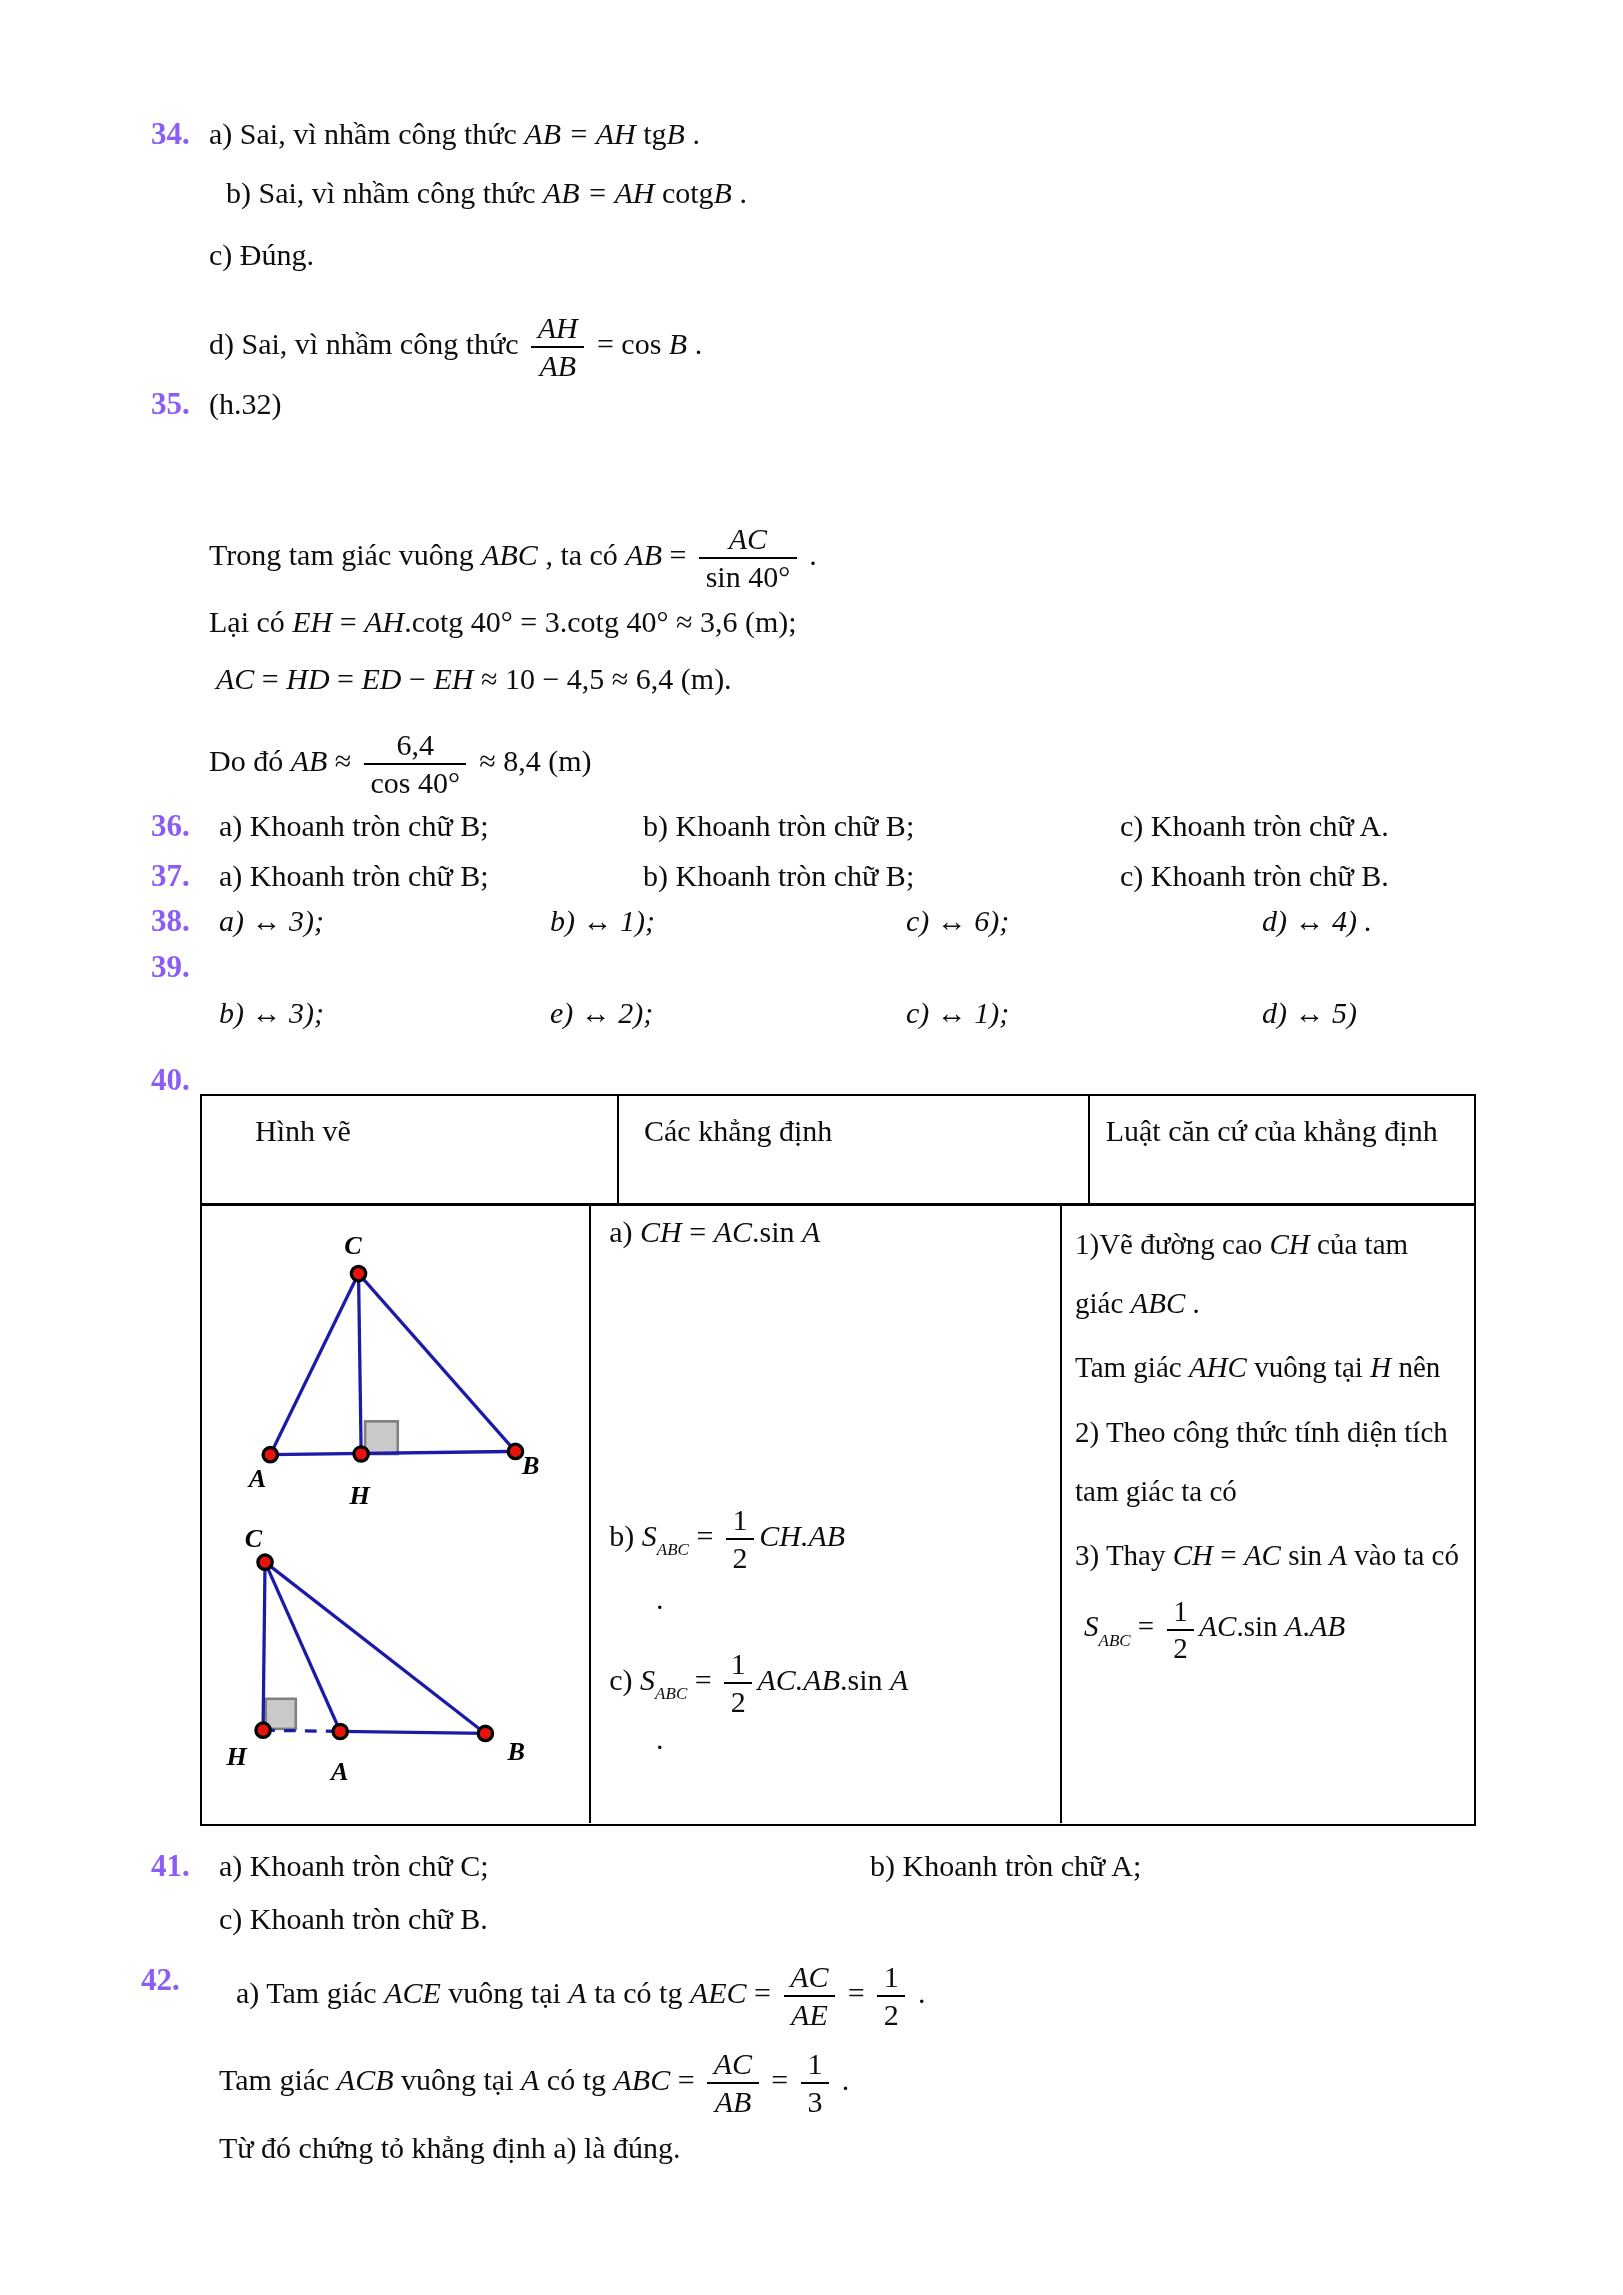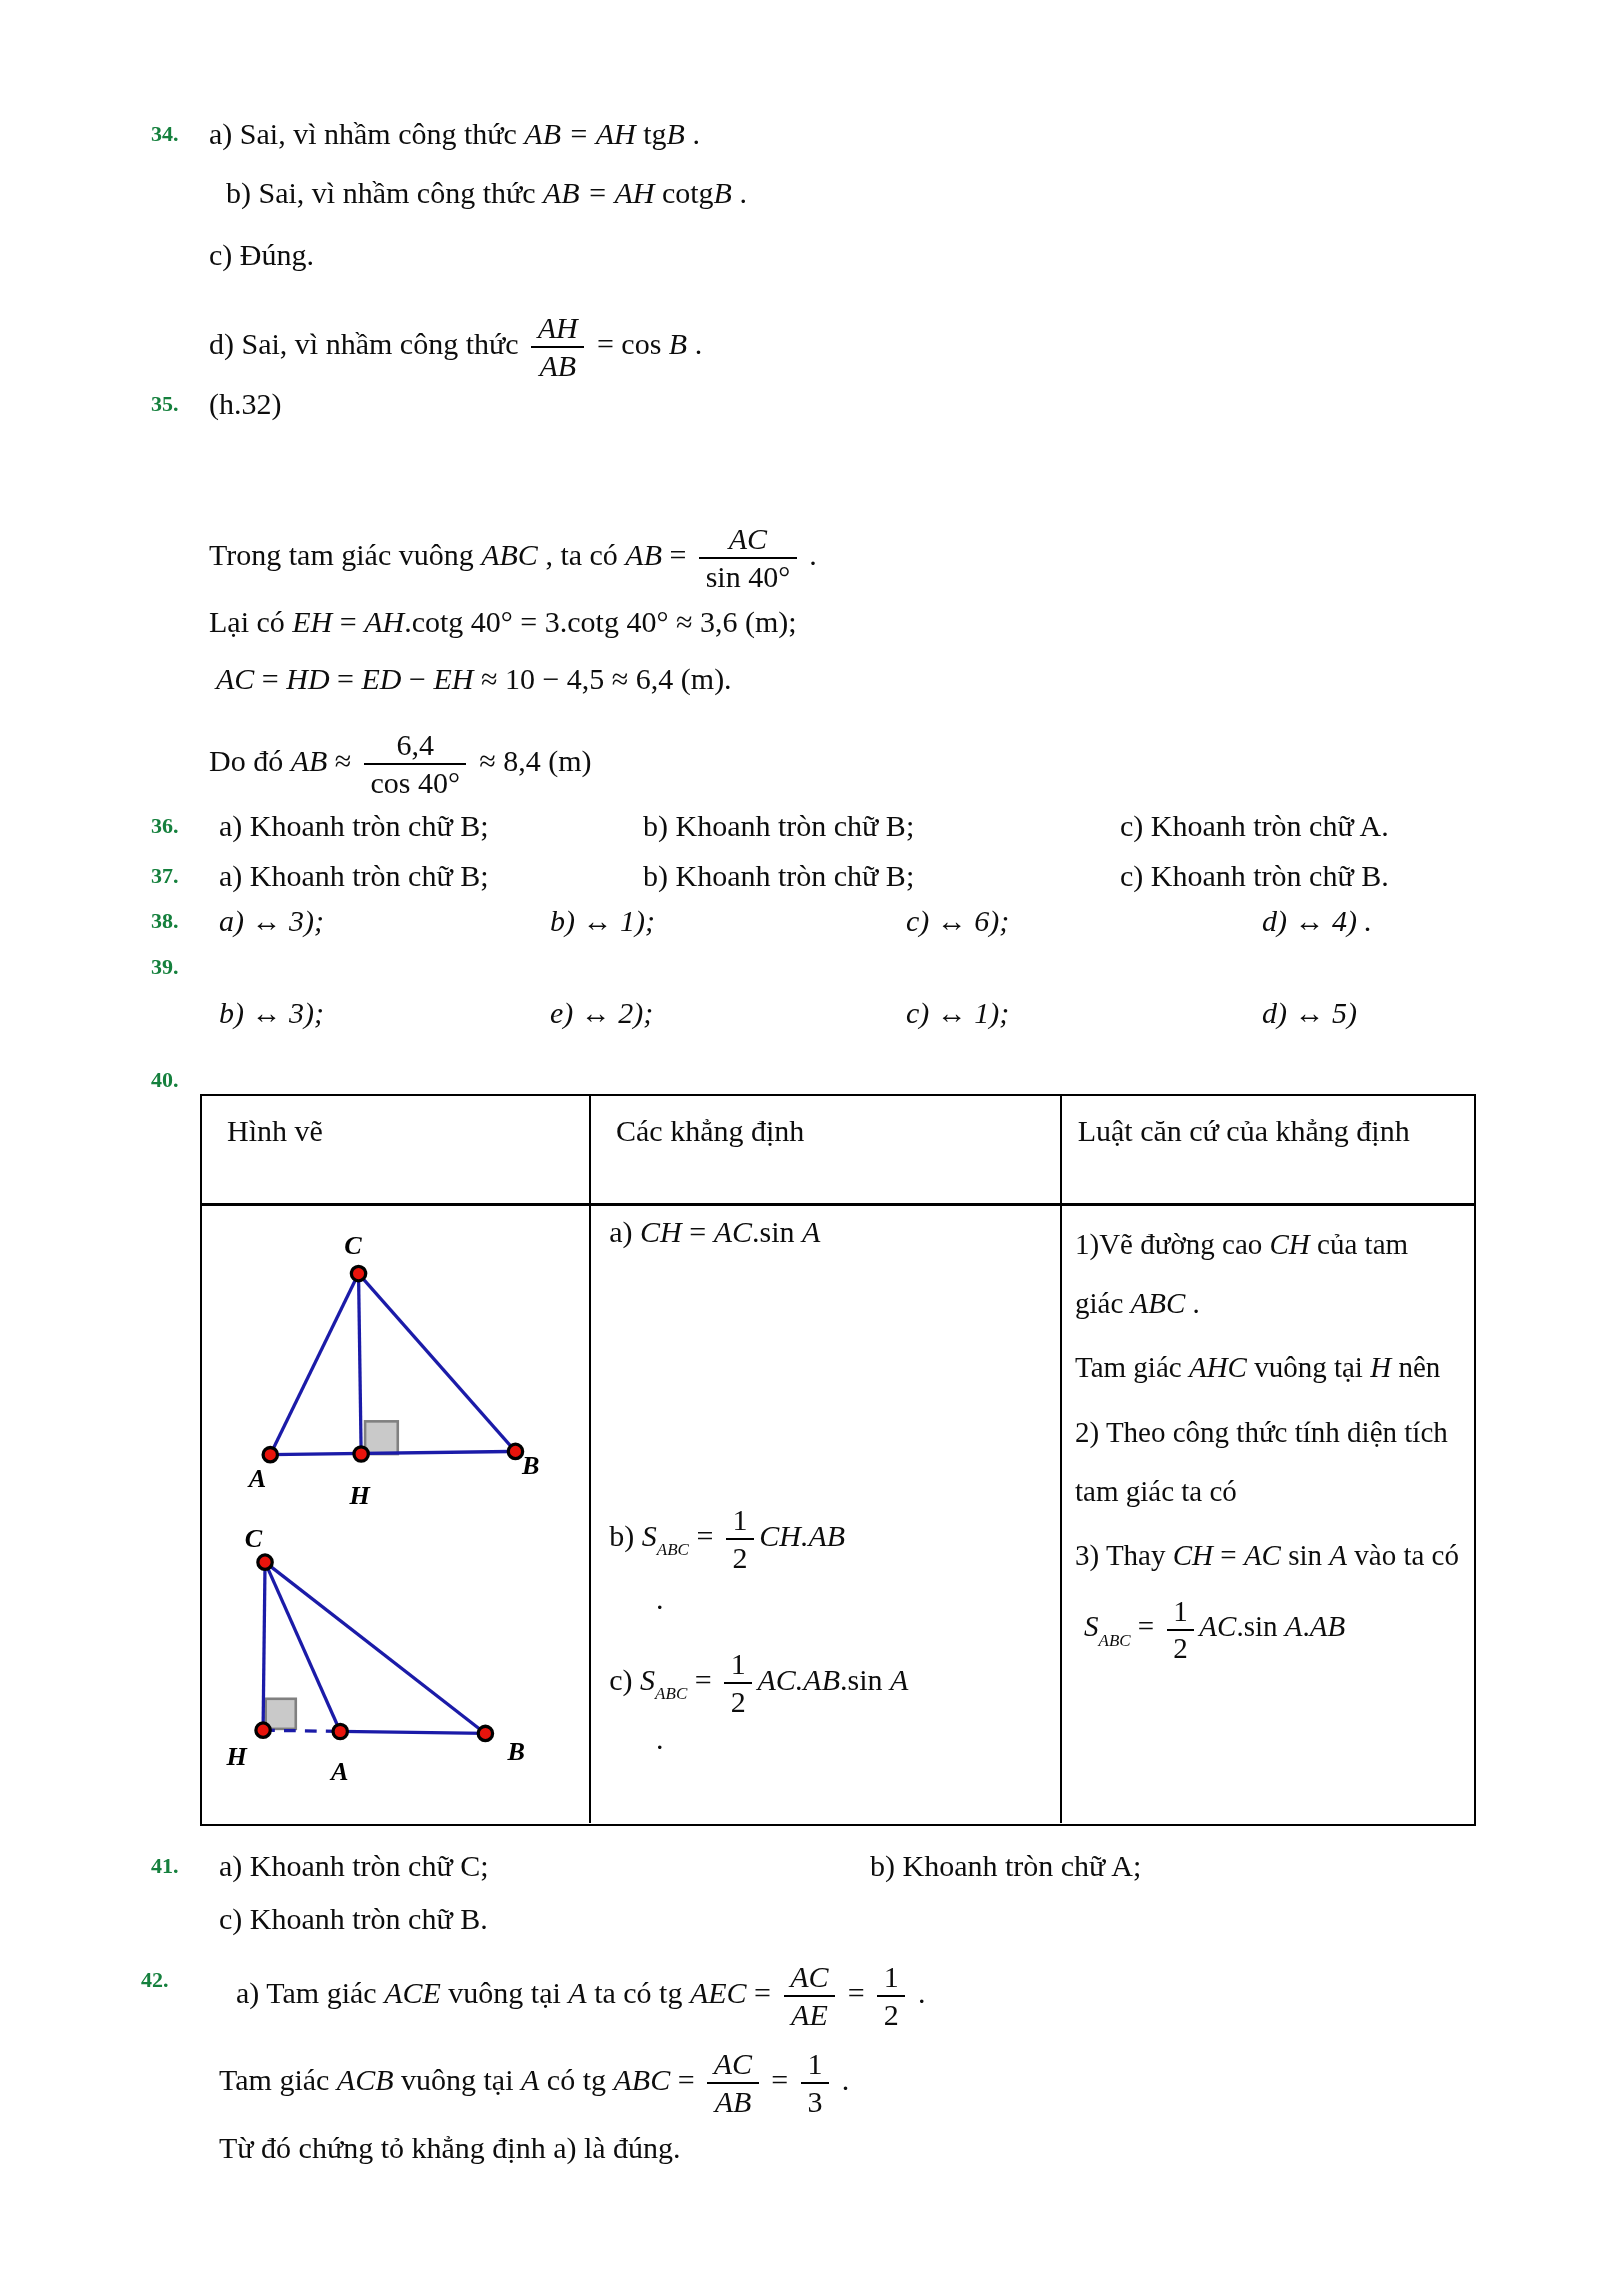--- a/index.html
+++ b/index.html
@@ -1,28 +1,28 @@
 <!DOCTYPE html>
 <html style="font-size:10.5px"><head>
 <meta charset="utf-8">
 <style>
   html,body{margin:0;padding:0;background:#fff;}
   .page{position:relative;width:1623px;height:2295px;background:#ffffff;overflow:hidden;
         font-family:"Liberation Serif","DejaVu Serif",serif;color:#0d0d0d;}
-  .inum{position:absolute;font-size:22px;font-weight:bold;color:#15803d;line-height:42px;white-space:nowrap;text-align:center;}
+  .inum{position:absolute;font-size:31px;font-weight:bold;color:#8b5cf6;line-height:42px;white-space:nowrap;text-align:center;}
   .line{position:absolute;font-size:30px;line-height:42px;white-space:nowrap;}
   .seg.it{font-style:italic;}
   .seg.pl{font-style:normal;}
   .frac{display:inline-block;text-align:center;vertical-align:middle;margin:0 5.2px;}
   .frac .fn{display:block;border-bottom:2px solid #000;padding:0 6.5px;line-height:1.2;}
   .frac .fd{display:block;padding:0 6.5px;line-height:1.2;}
   .sub{font-size:17px;font-style:italic;vertical-align:-9.2px;}
   
   .tbl{position:absolute;left:200px;top:1094px;width:1276px;height:732px;border:2.6px solid #000;box-sizing:border-box;}
-  .thead{display:flex;height:107px;border-bottom:3.3px solid #000;}
+  .thead{display:flex;height:107px;border-bottom:3.3px solid #000;padding-left:28px;}
   .tbody{display:flex;height:calc(100% - 111px);}
   .c1{width:389px;border-right:2px solid #000;box-sizing:border-box;position:relative;}
   .c2{width:471px;border-right:2px solid #000;box-sizing:border-box;position:relative;}
   .c3{flex:1;position:relative;box-sizing:border-box;}
   .th{font-size:30px;line-height:51px;padding:9.2px 9.2px 0 25px;}
   .th.c3{padding-left:15.7px;}
   .cline{position:absolute;font-size:30px;line-height:42px;white-space:nowrap;}
   .rcol{padding:9.2px 11.8px 0 13px;font-size:29px;line-height:59px;}
   .rcol p{margin:0 0 5.2px 0;}
   .rcol p.rfrac{margin-top:9.2px;white-space:nowrap;margin-left:9px;}

